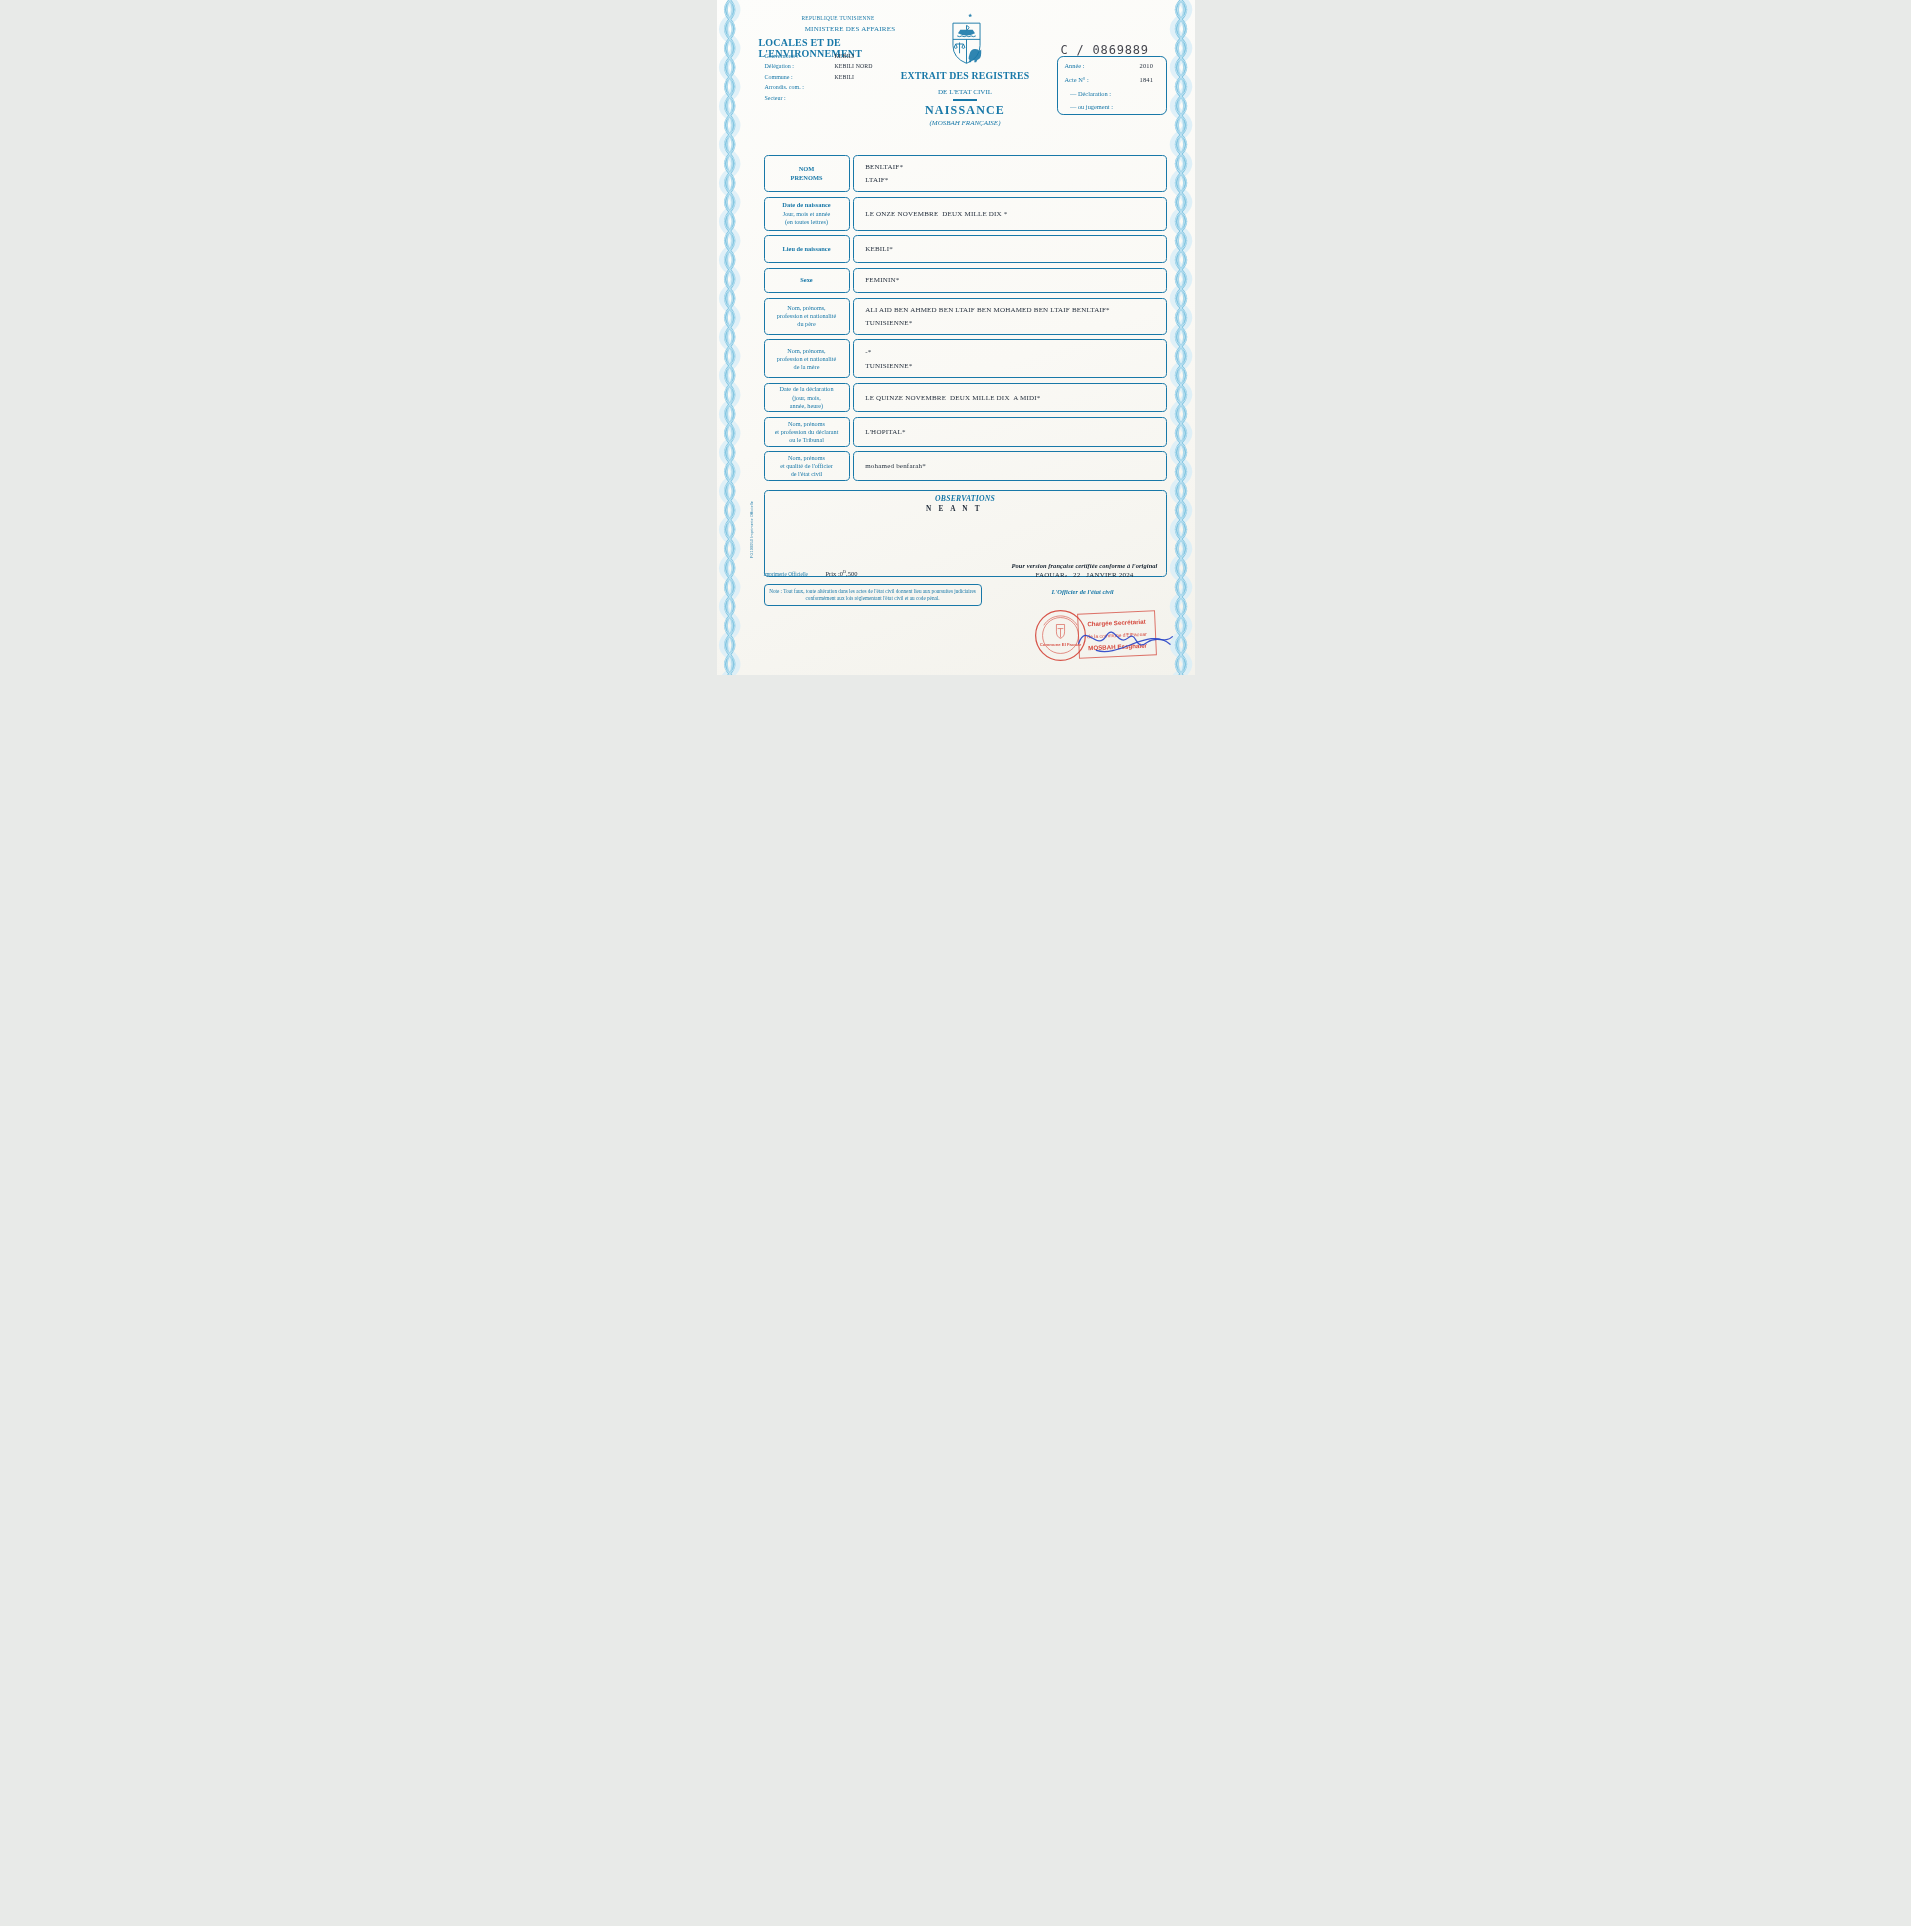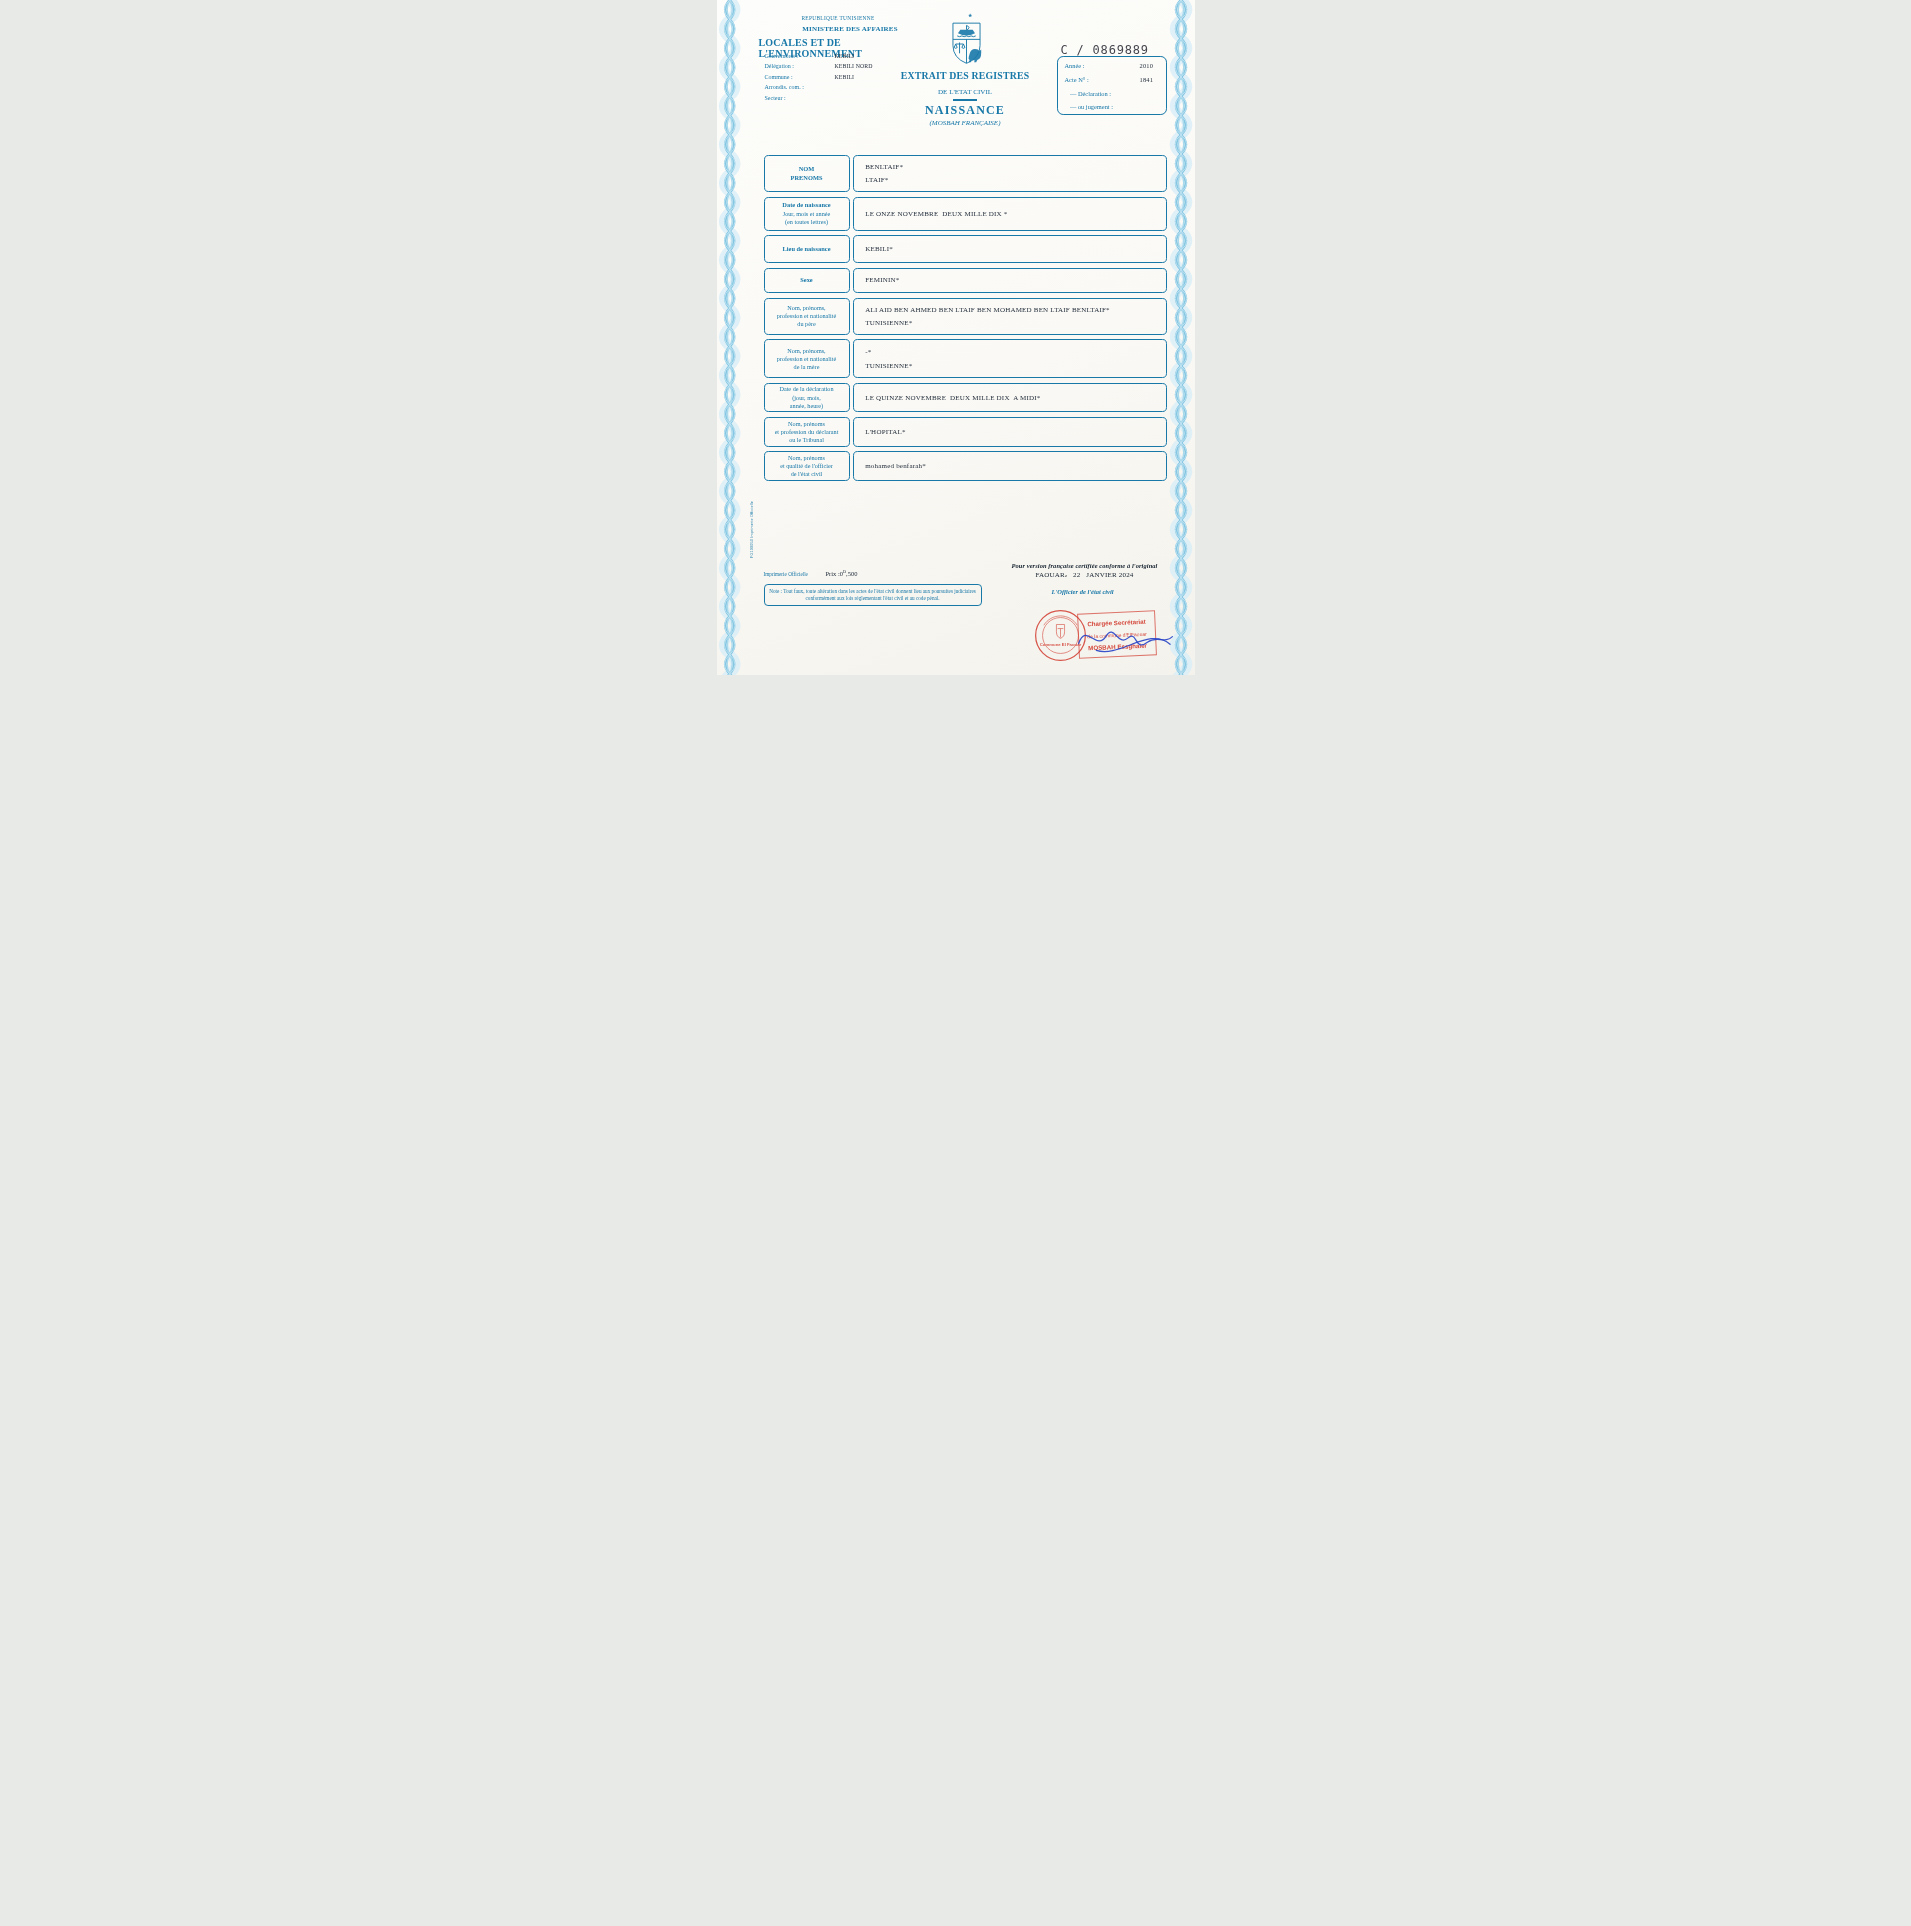--- a/index.html
+++ b/index.html
@@ -15,21 +15,21 @@
   .strip svg{width:100%;height:100%;display:block}
   .wave-bg{stroke:#d8eef8;stroke-width:26;fill:none;opacity:.8}
   .wave-a{stroke:var(--guilloche-blue,#7fc4e0);stroke-width:6.5;fill:none;opacity:.95}
   .wave-b{stroke:#abd9ec;stroke-width:3.5;fill:none}
   .wave-c{stroke:#c9e7f4;stroke-width:2;fill:none}
 
   
   #republic{position:absolute;left:50px;top:14.6px;width:143px;text-align:center;
             font-size:5.4px;letter-spacing:0.3px;color:var(--teal,#1878a8)}
   #ministry1{position:absolute;left:50px;top:25px;width:167px;text-align:center;
-             font-size:7px;font-weight:bold;letter-spacing:0.2px;color:var(--teal,#1878a8)}
+             font-size:7px;font-weight:normal;letter-spacing:0.2px;color:var(--teal,#1878a8)}
   #ministry2{position:absolute;left:42px;top:37px;width:183px;text-align:left;
              font-size:10px;font-weight:bold;letter-spacing:0.2px;color:var(--teal,#1878a8)}
   #admin{position:absolute;left:48px;top:51px;font-size:6px}
   .admin-line{display:flex;line-height:10.4px}
   .admin-line .al{width:70px;color:var(--teal,#1878a8)}
   .admin-line .av{color:var(--ink,#1f2a38);font-size:5.8px;letter-spacing:0.1px}
 
   #emblem{position:absolute;left:230px;top:10px;width:39px;height:58px}
   #emblem svg{width:100%;height:100%}
   .emb{stroke:var(--teal,#1878a8);fill:none;stroke-width:2.4;stroke-linejoin:round}
@@ -308,20 +308,24 @@
         <span>Nom, prénoms</span>
         <span>et qualité de l'officier</span>
         <span>de l'état civil</span>
       </div>
       <div class="val">
         <div class="v">mohamed benfarah*</div>
         
       </div>
     </div>
 
+    <div id="obs-box">
+      <div id="obs-title">OBSERVATIONS</div>
+      <div id="obs-value">N E A N T</div>
+    </div>
   </div>
 
   <div id="imprimerie">Imprimerie Officielle</div>
   <div id="prix"><span>Prix :0</span><sup>D</sup><span>,500</span></div>
 
   <div id="cert-block">
     <div id="cert-line">Pour version française certifiée conforme à l'original</div>
     <div id="place-date"><span>FAOUAR</span><span class="small-e">e</span><span>   22   JANVIER 2024</span></div>
   </div>
 

